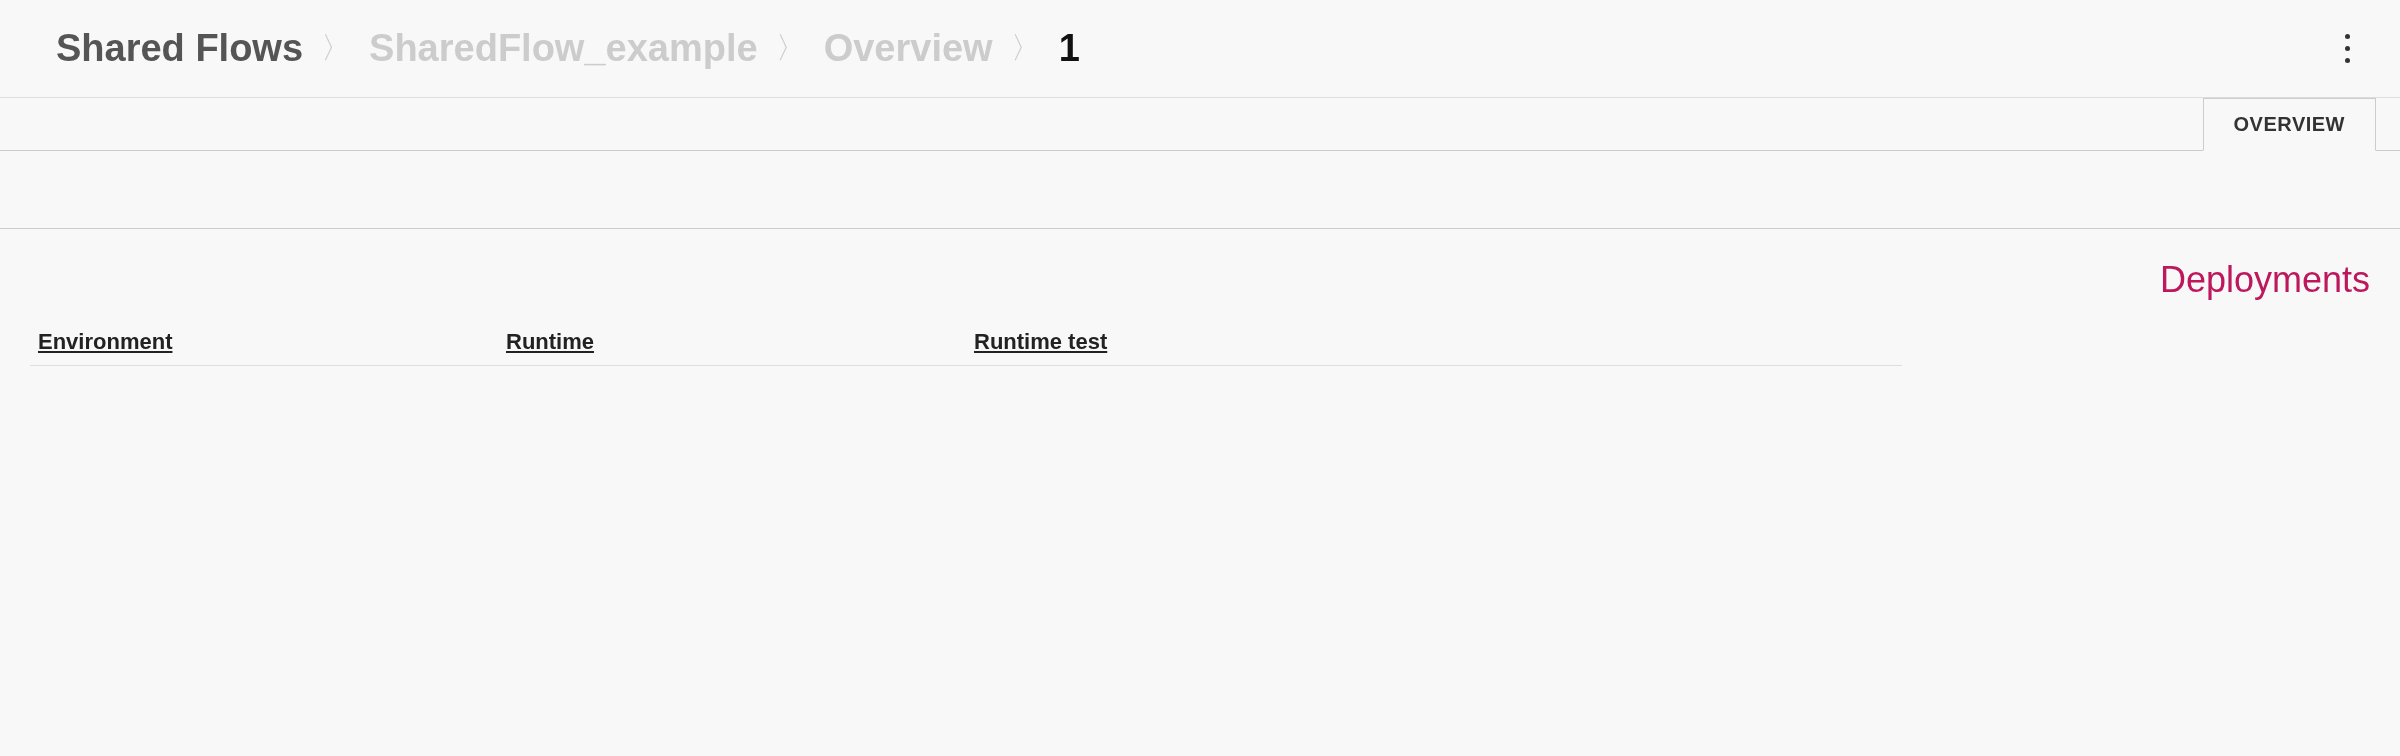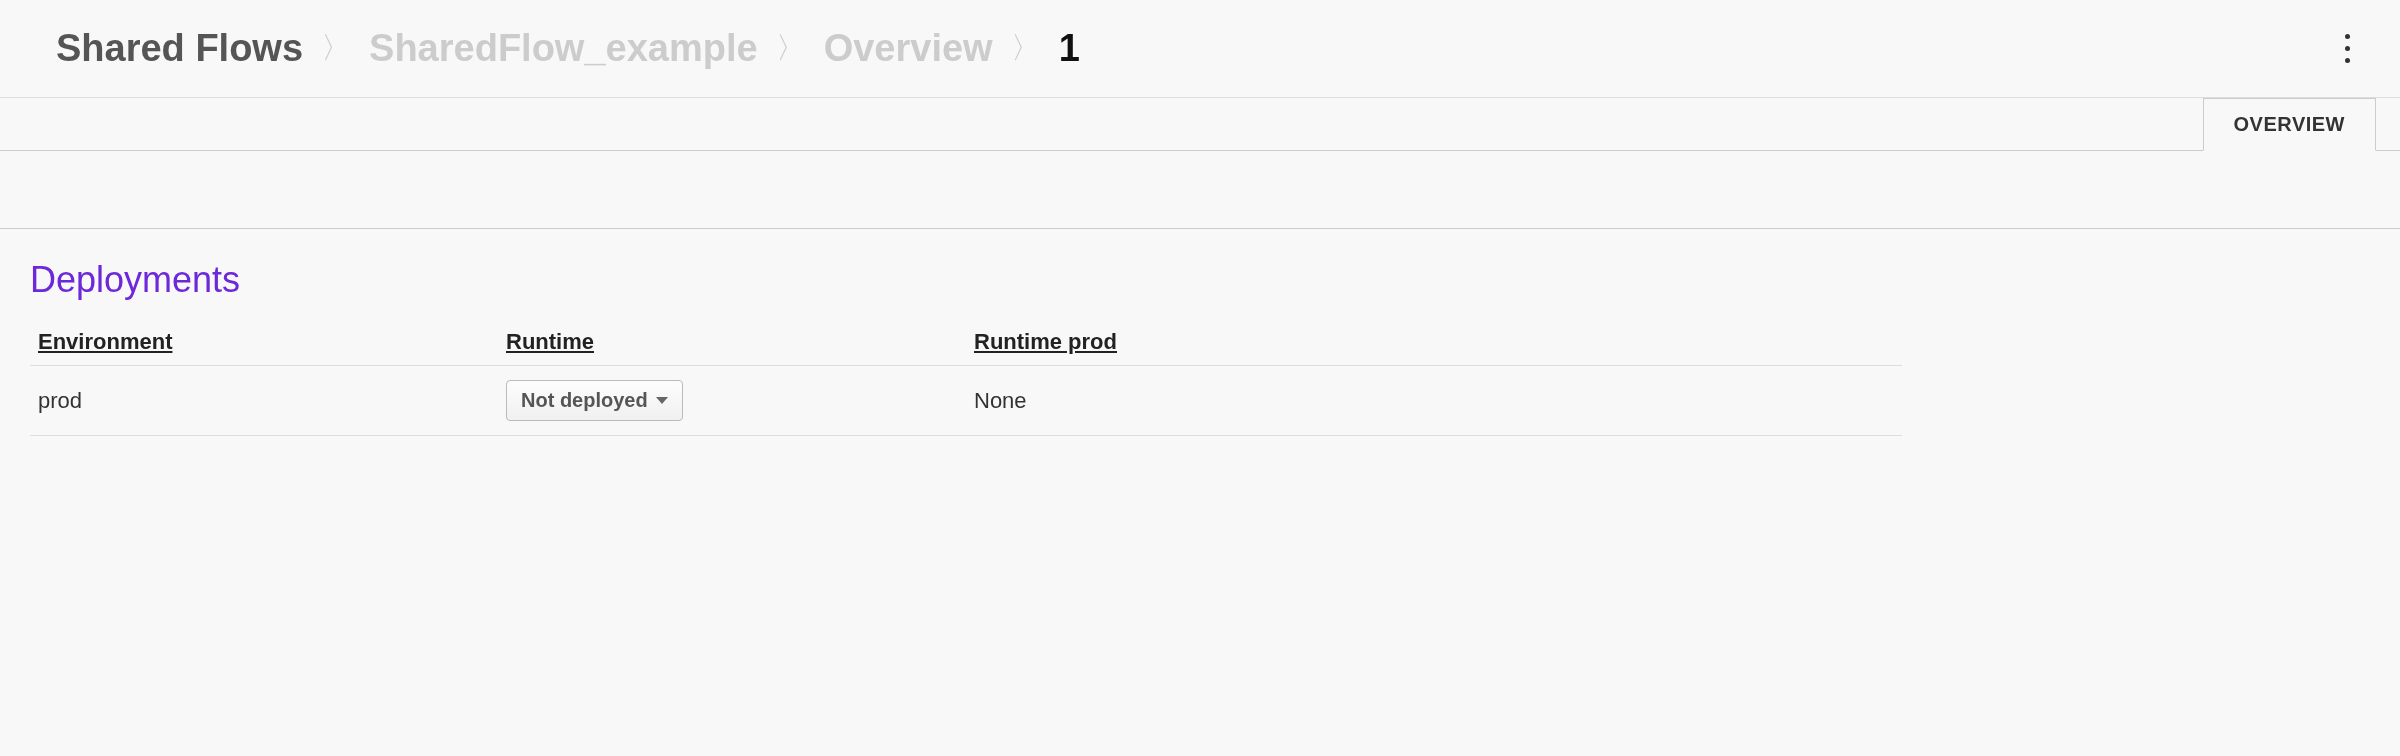--- a/index.html
+++ b/index.html
@@ -88,22 +88,23 @@
       padding: 30px;
     }
     .description {
       font-size: 24px;
       color: #333;
       margin-bottom: 40px;
     }
     .section-title {
       font-size: 36px;
       font-weight: 300;
-      color: #6d28d9;
+      color: #be185d;
       margin-bottom: 18px;
+      text-align: right;
     }
     .deployments-table {
       width: 80%;
       border-collapse: collapse;
     }
     .deployments-table th {
       text-align: left;
       padding: 10px 8px;
       font-size: 22px;
       font-weight: 700;
@@ -169,29 +170,19 @@
 
 <div class="content">
 
   <div class="section-title">Deployments</div>
 
   <table class="deployments-table">
     <thead>
       <tr>
         <th class="col-env">Environment</th>
         <th class="col-rev">Runtime</th>
-        <th class="col-pods">Runtime prod</th>
+        <th class="col-pods">Runtime test</th>
       </tr>
     </thead>
     <tbody>
-      <tr>
-        <td>prod</td>
-        <td>
-          <div class="revision-dropdown">
-            <span>Not deployed</span>
-            <span class="caret-down"></span>
-          </div>
-        </td>
-        <td>None</td>
-      </tr>
     </tbody>
   </table>
 </div>
 
 </body></html>

